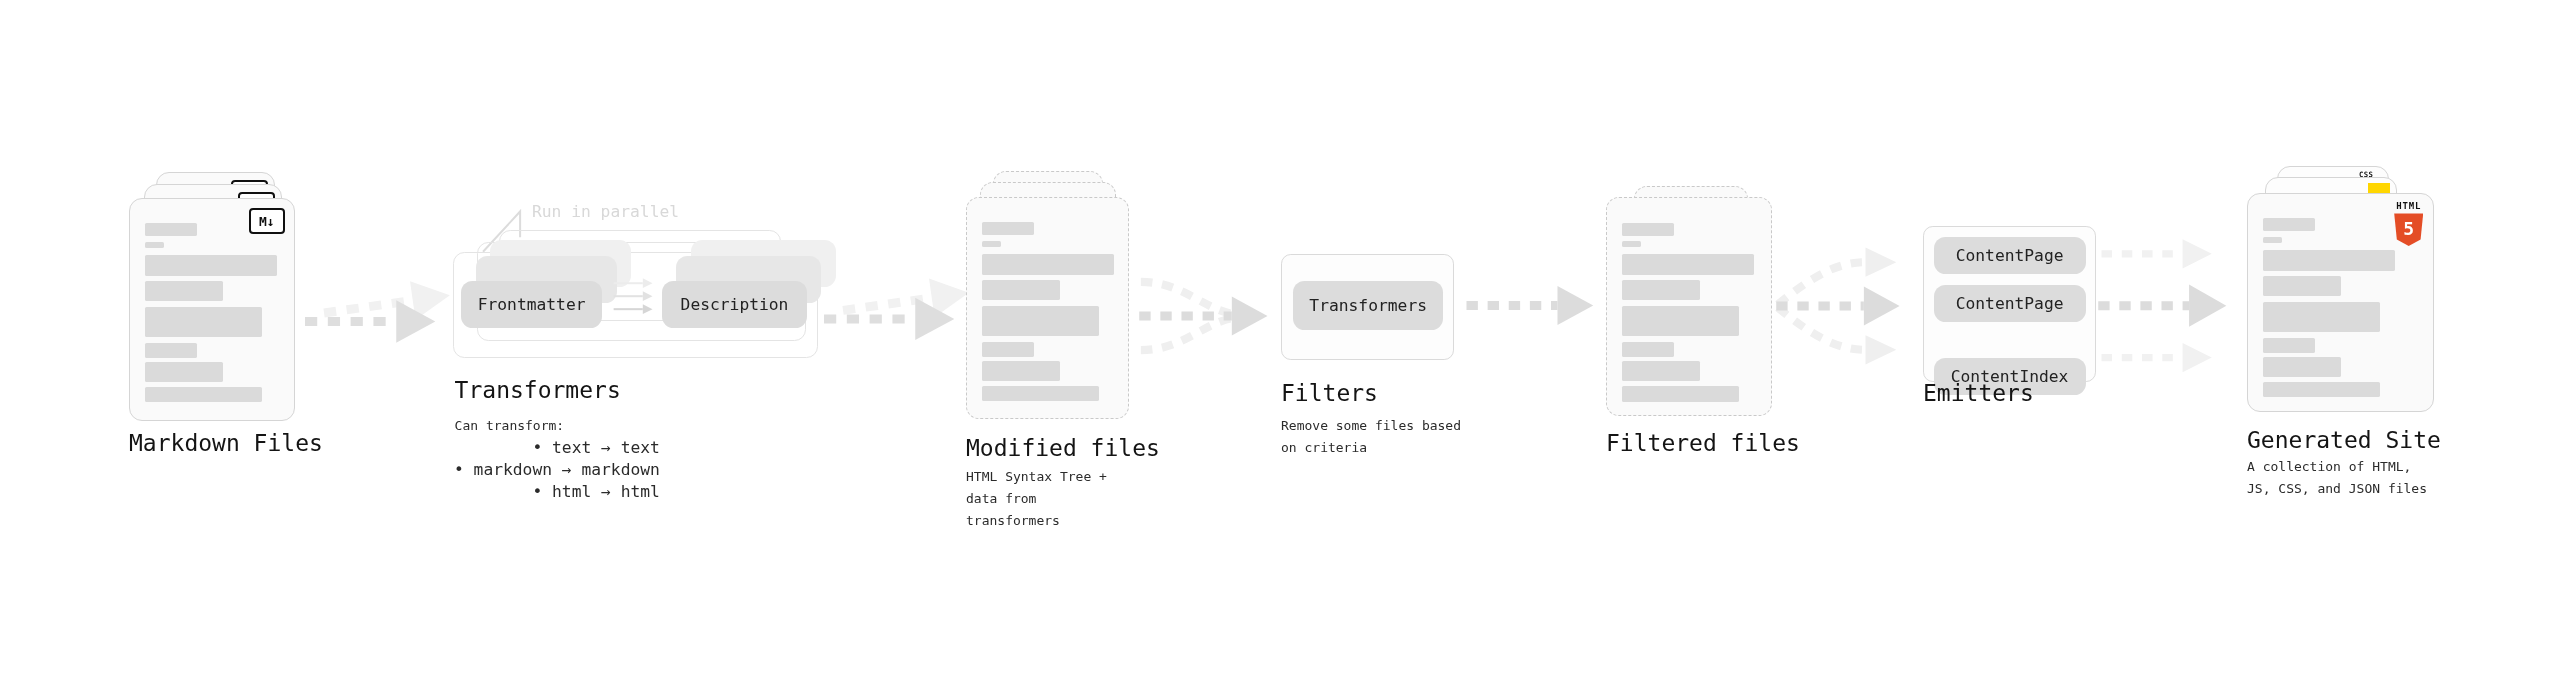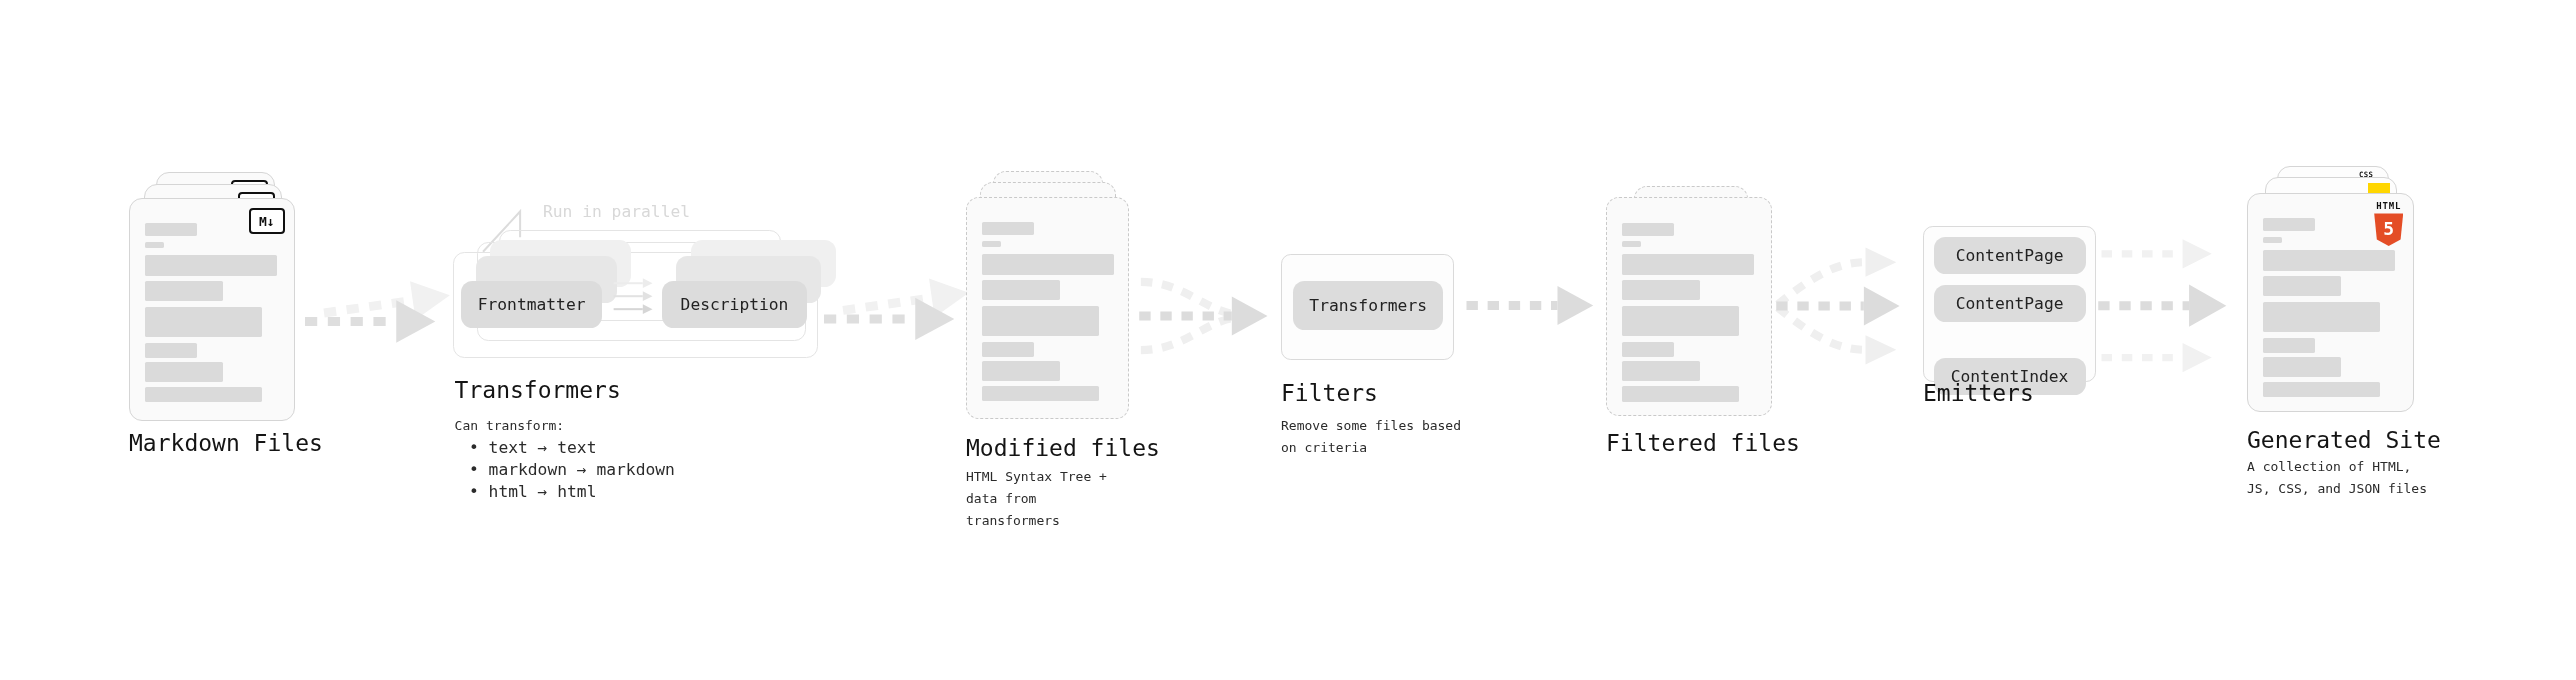--- a/index.html
+++ b/index.html
@@ -20,21 +20,21 @@
   .sl4{top:82px;width:78px;height:19.5px;}
   .sl5{top:108px;width:117px;height:30px;}
   .sl6{top:144px;width:52px;height:14.6px;}
   .sl7{top:163px;width:78px;height:19.5px;}
   .sl8{top:188px;width:117px;height:15.4px;}
   
   .stage-label{position:absolute;font-size:23px;line-height:26px;color:#141414;white-space:nowrap;}
   .stage-caption{position:absolute;font-size:13px;line-height:22px;color:#2b2b2b;white-space:pre-line;}
   .bullets{position:absolute;font-size:16.3px;line-height:22px;color:#2b2b2b;}
   .bullets span{display:block;white-space:pre;}
-  .annotation{position:absolute;font-size:16.3px;color:#d8d8d8;white-space:nowrap;margin-left:11px;}
+  .annotation{position:absolute;font-size:16.3px;color:#d8d8d8;white-space:nowrap;}
   
   .pill{position:absolute;background:#dcdcdc;border-radius:11.4px;color:#222;font-size:16.3px;
         display:flex;align-items:center;justify-content:center;box-sizing:border-box;}
   .ghost{position:absolute;border-radius:11.4px;}
   .g1{background:#e7e7e7;}
   .g2{background:#f0f0f0;}
   
   .obox{position:absolute;border:1.6px solid #e4e4e4;border-radius:11.4px;box-sizing:border-box;background:transparent;}
   .ctrbox{position:absolute;background:#fdfdfd;border:1.6px solid #dadada;border-radius:9.8px;box-sizing:border-box;}
   
@@ -112,21 +112,21 @@
       <line x1="2" y1="10" x2="38" y2="10" stroke="#ececec" stroke-width="2.5"></line>
         <polygon points="38,4 38,16 50,10" fill="#ececec"></polygon>
       <line x1="2" y1="26" x2="38" y2="26" stroke="#e2e2e2" stroke-width="2.5"></line>
         <polygon points="38,20 38,32 50,26" fill="#e2e2e2"></polygon>
       <line x1="2" y1="42" x2="38" y2="42" stroke="#d6d6d6" stroke-width="2.5"></line>
         <polygon points="38,36 38,48 50,42" fill="#d6d6d6"></polygon>
     </svg>
 
     <div class="stage-label" style="left:1.6px;top:175px;">Transformers</div>
     <div class="stage-caption" style="left:1.6px;top:213px;">Can transform:</div>
-    <div class="bullets" style="left:16px;top:235px;">
+    <div class="bullets" style="left:1px;top:235px;text-align:right;">
       <span>• text → text</span>
       <span>• markdown → markdown</span>
       <span>• html → html</span>
     </div>
   </div>
 
   <svg class="abs" style="left:824px;top:257px;" width="145" height="101" viewBox="0 0 178 124">
     <g transform="translate(22,0) rotate(-8 140 46)">
       <line x1="0" y1="46" x2="110" y2="46" stroke="#f1f1f1" stroke-width="11" stroke-dasharray="15 13"></line>
       <polygon points="110,22 110,70 156,46" fill="#f1f1f1"></polygon>
@@ -221,21 +221,21 @@
   <div class="abs" style="left:2247px;top:166px;width:195px;height:349px;">
     <div class="card white" style="left:30px;top:0;width:112px;height:52px;">
       <div class="cssbadge" style="right:11.4px;top:4.1px;">
         <div class="txt">CSS</div>
         <div class="bar"></div>
       </div>
     </div>
     <div class="card white" style="left:18px;top:11.4px;width:132px;height:57px;">
       <div class="jsbadge" style="right:6.5px;top:4.9px;"></div>
     </div>
-    <div class="card" style="left:0;top:27px;width:167px;height:219px;">
+    <div class="card" style="left:0;top:27px;width:187px;height:219px;">
       <div class="html5" style="right:9.8px;top:8.1px;">
         <div class="txt">HTML</div>
         <div class="shield">
           <div class="five">5</div>
         </div>
       </div>
       <div>
         <div class="sl sl1"></div>
         <div class="sl sl2"></div>
         <div class="sl sl3"></div>

